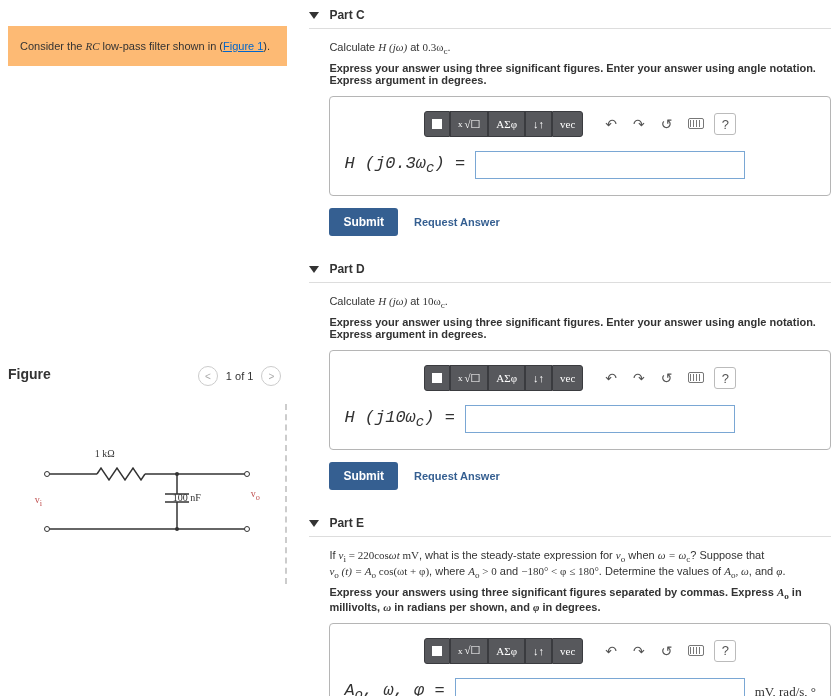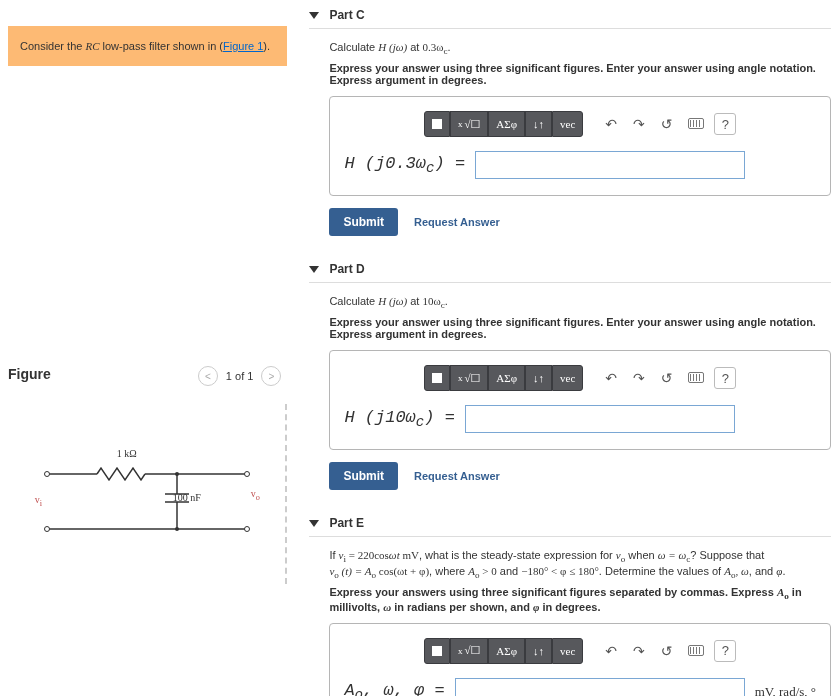--- a/index.html
+++ b/index.html
@@ -78,21 +78,21 @@
           <line x1="128" y1="58" x2="152" y2="58" stroke="#333" stroke-width="1.5"></line>
           <line x1="140" y1="58" x2="140" y2="85" stroke="#333" stroke-width="1.5"></line>
           <line x1="10" y1="85" x2="210" y2="85" stroke="#333" stroke-width="1.5"></line>
           <circle cx="10" cy="30" r="2.5" fill="#fff" stroke="#333"></circle>
           <circle cx="10" cy="85" r="2.5" fill="#fff" stroke="#333"></circle>
           <circle cx="210" cy="30" r="2.5" fill="#fff" stroke="#333"></circle>
           <circle cx="210" cy="85" r="2.5" fill="#fff" stroke="#333"></circle>
           <circle cx="140" cy="30" r="2" fill="#333"></circle>
           <circle cx="140" cy="85" r="2" fill="#333"></circle>
         </svg>
-        <div class="clabel" style="left:80px;top:4px;">1 kΩ</div>
+        <div class="clabel" style="left:58px;top:4px;">1 kΩ</div>
         <div class="clabel" style="left:136px;top:48px;">100 nF</div>
         <div class="clabel" style="left:-2px;top:50px;color:#c05050;"><span>v</span><sub>i</sub></div>
         <div class="clabel" style="left:214px;top:44px;color:#c05050;"><span>v</span><sub>o</sub></div>
       </div>
     </div>
   </div>
 
   <div class="right-col">
 
     <div class="part">

